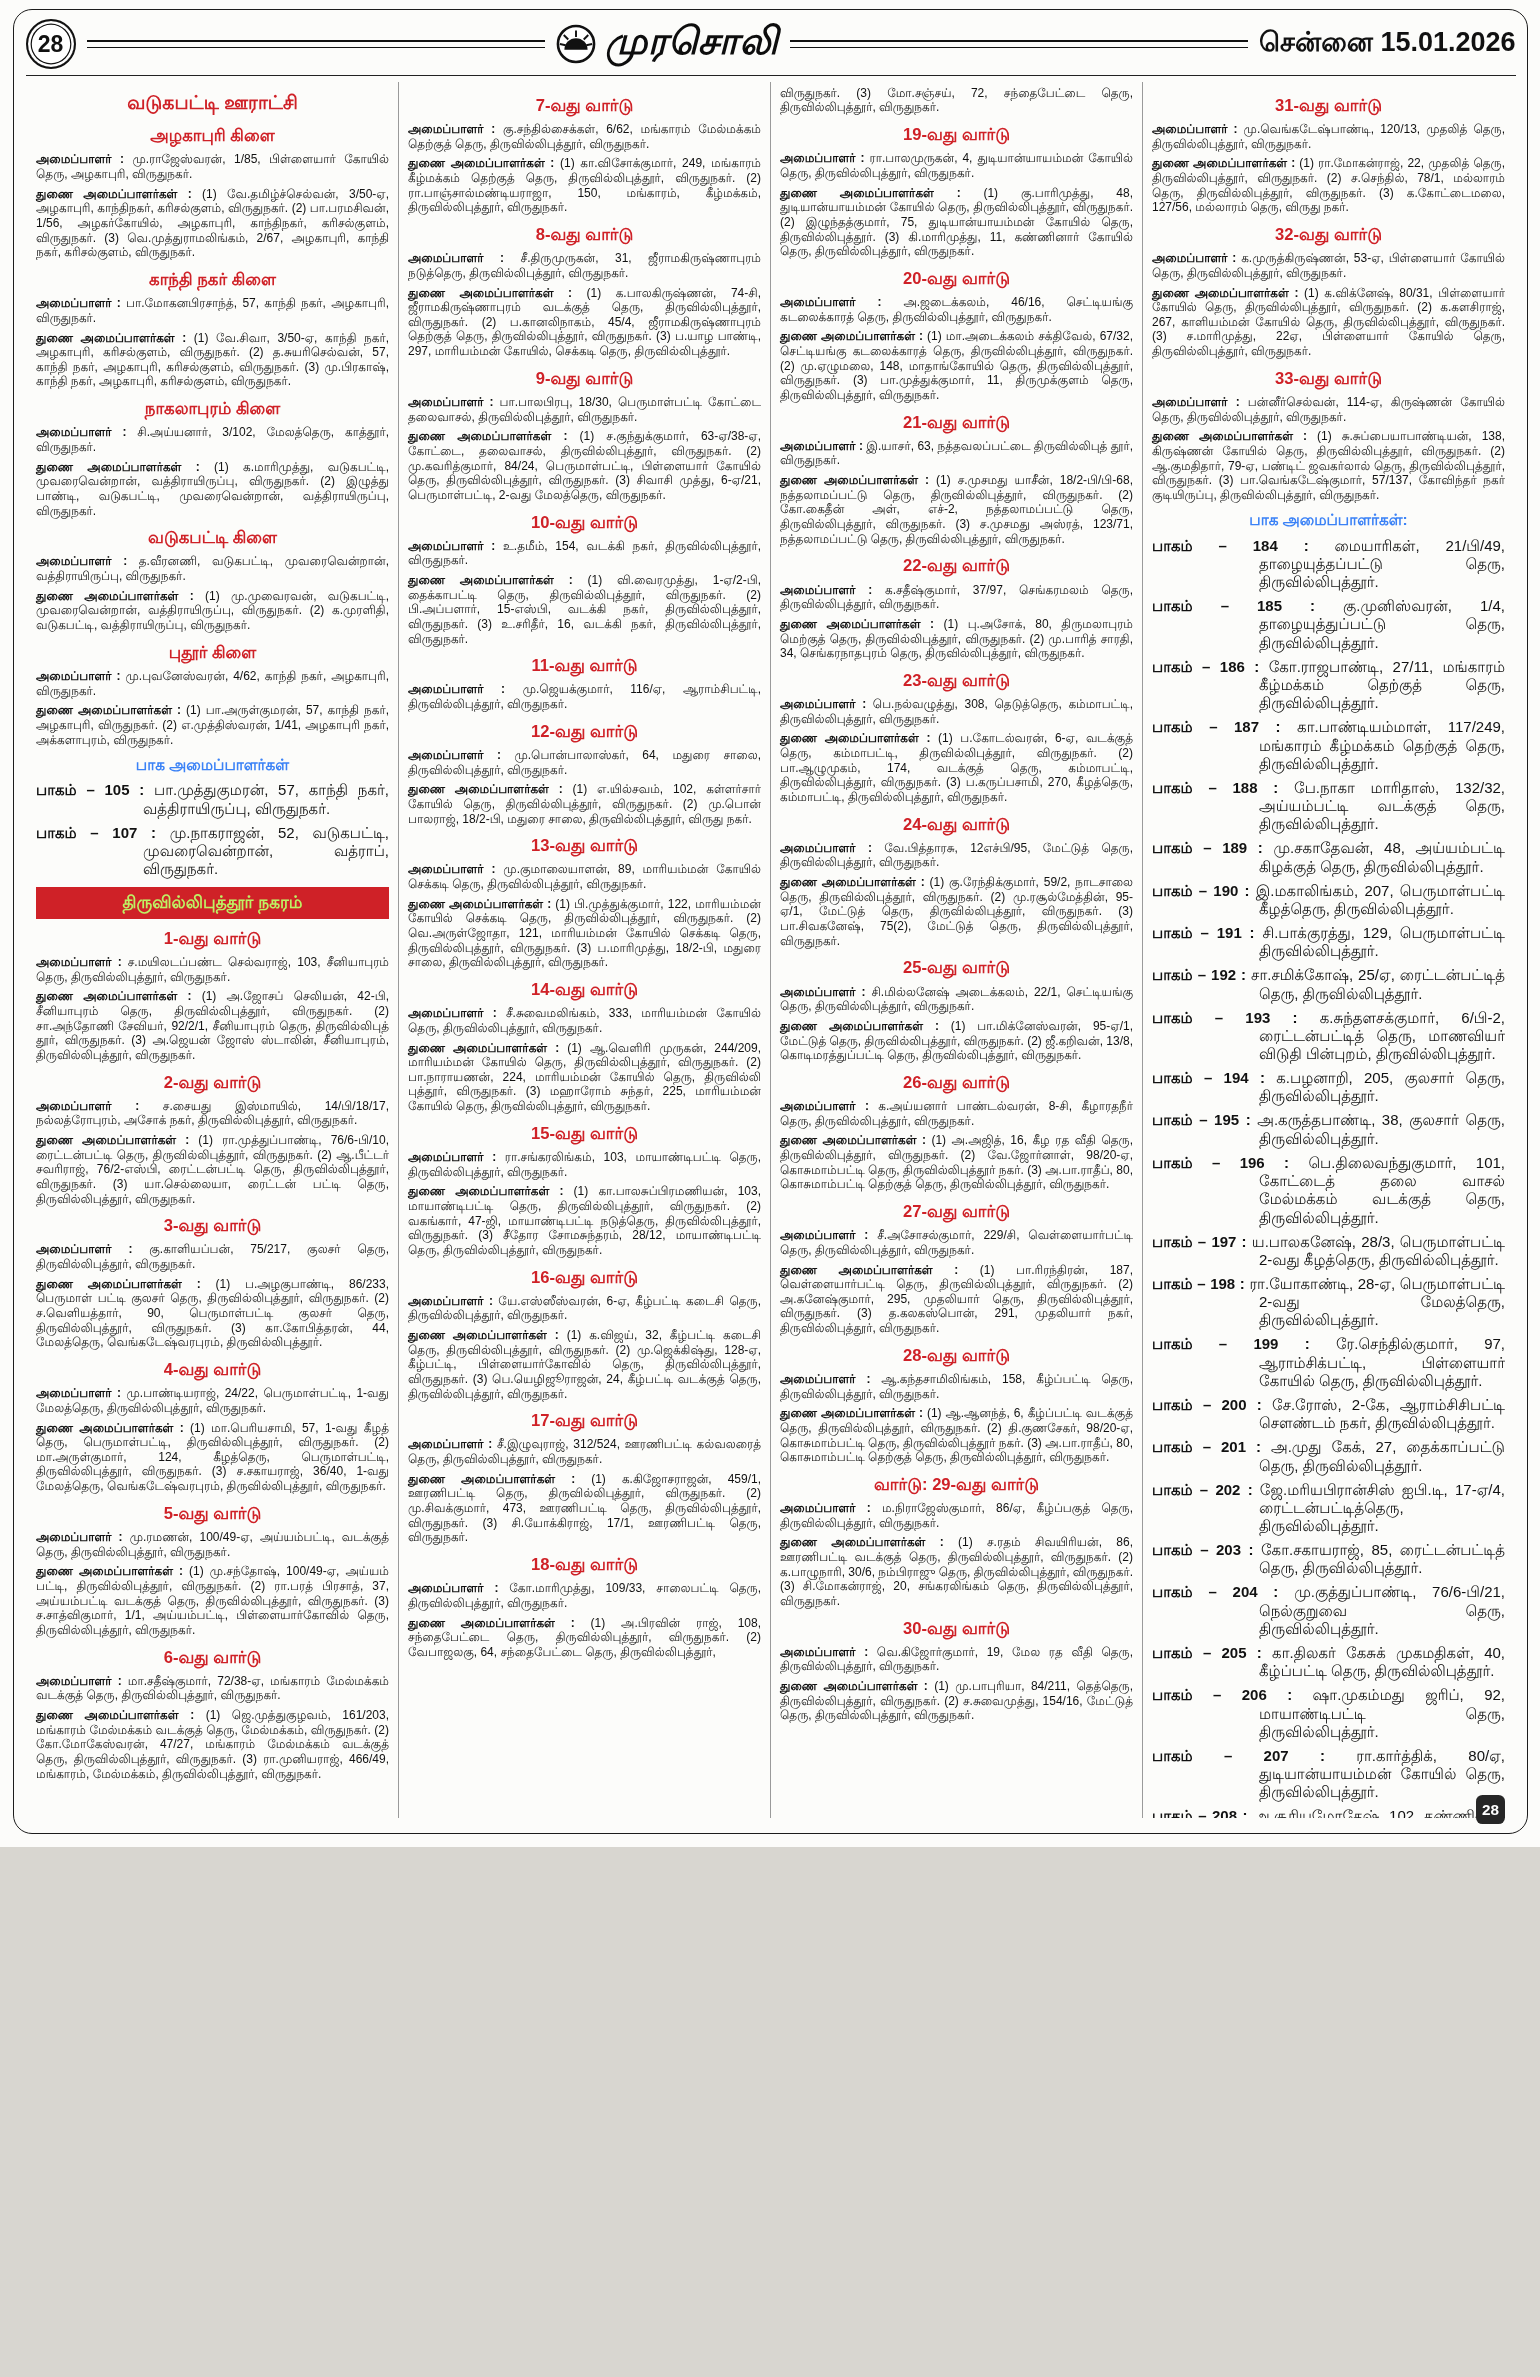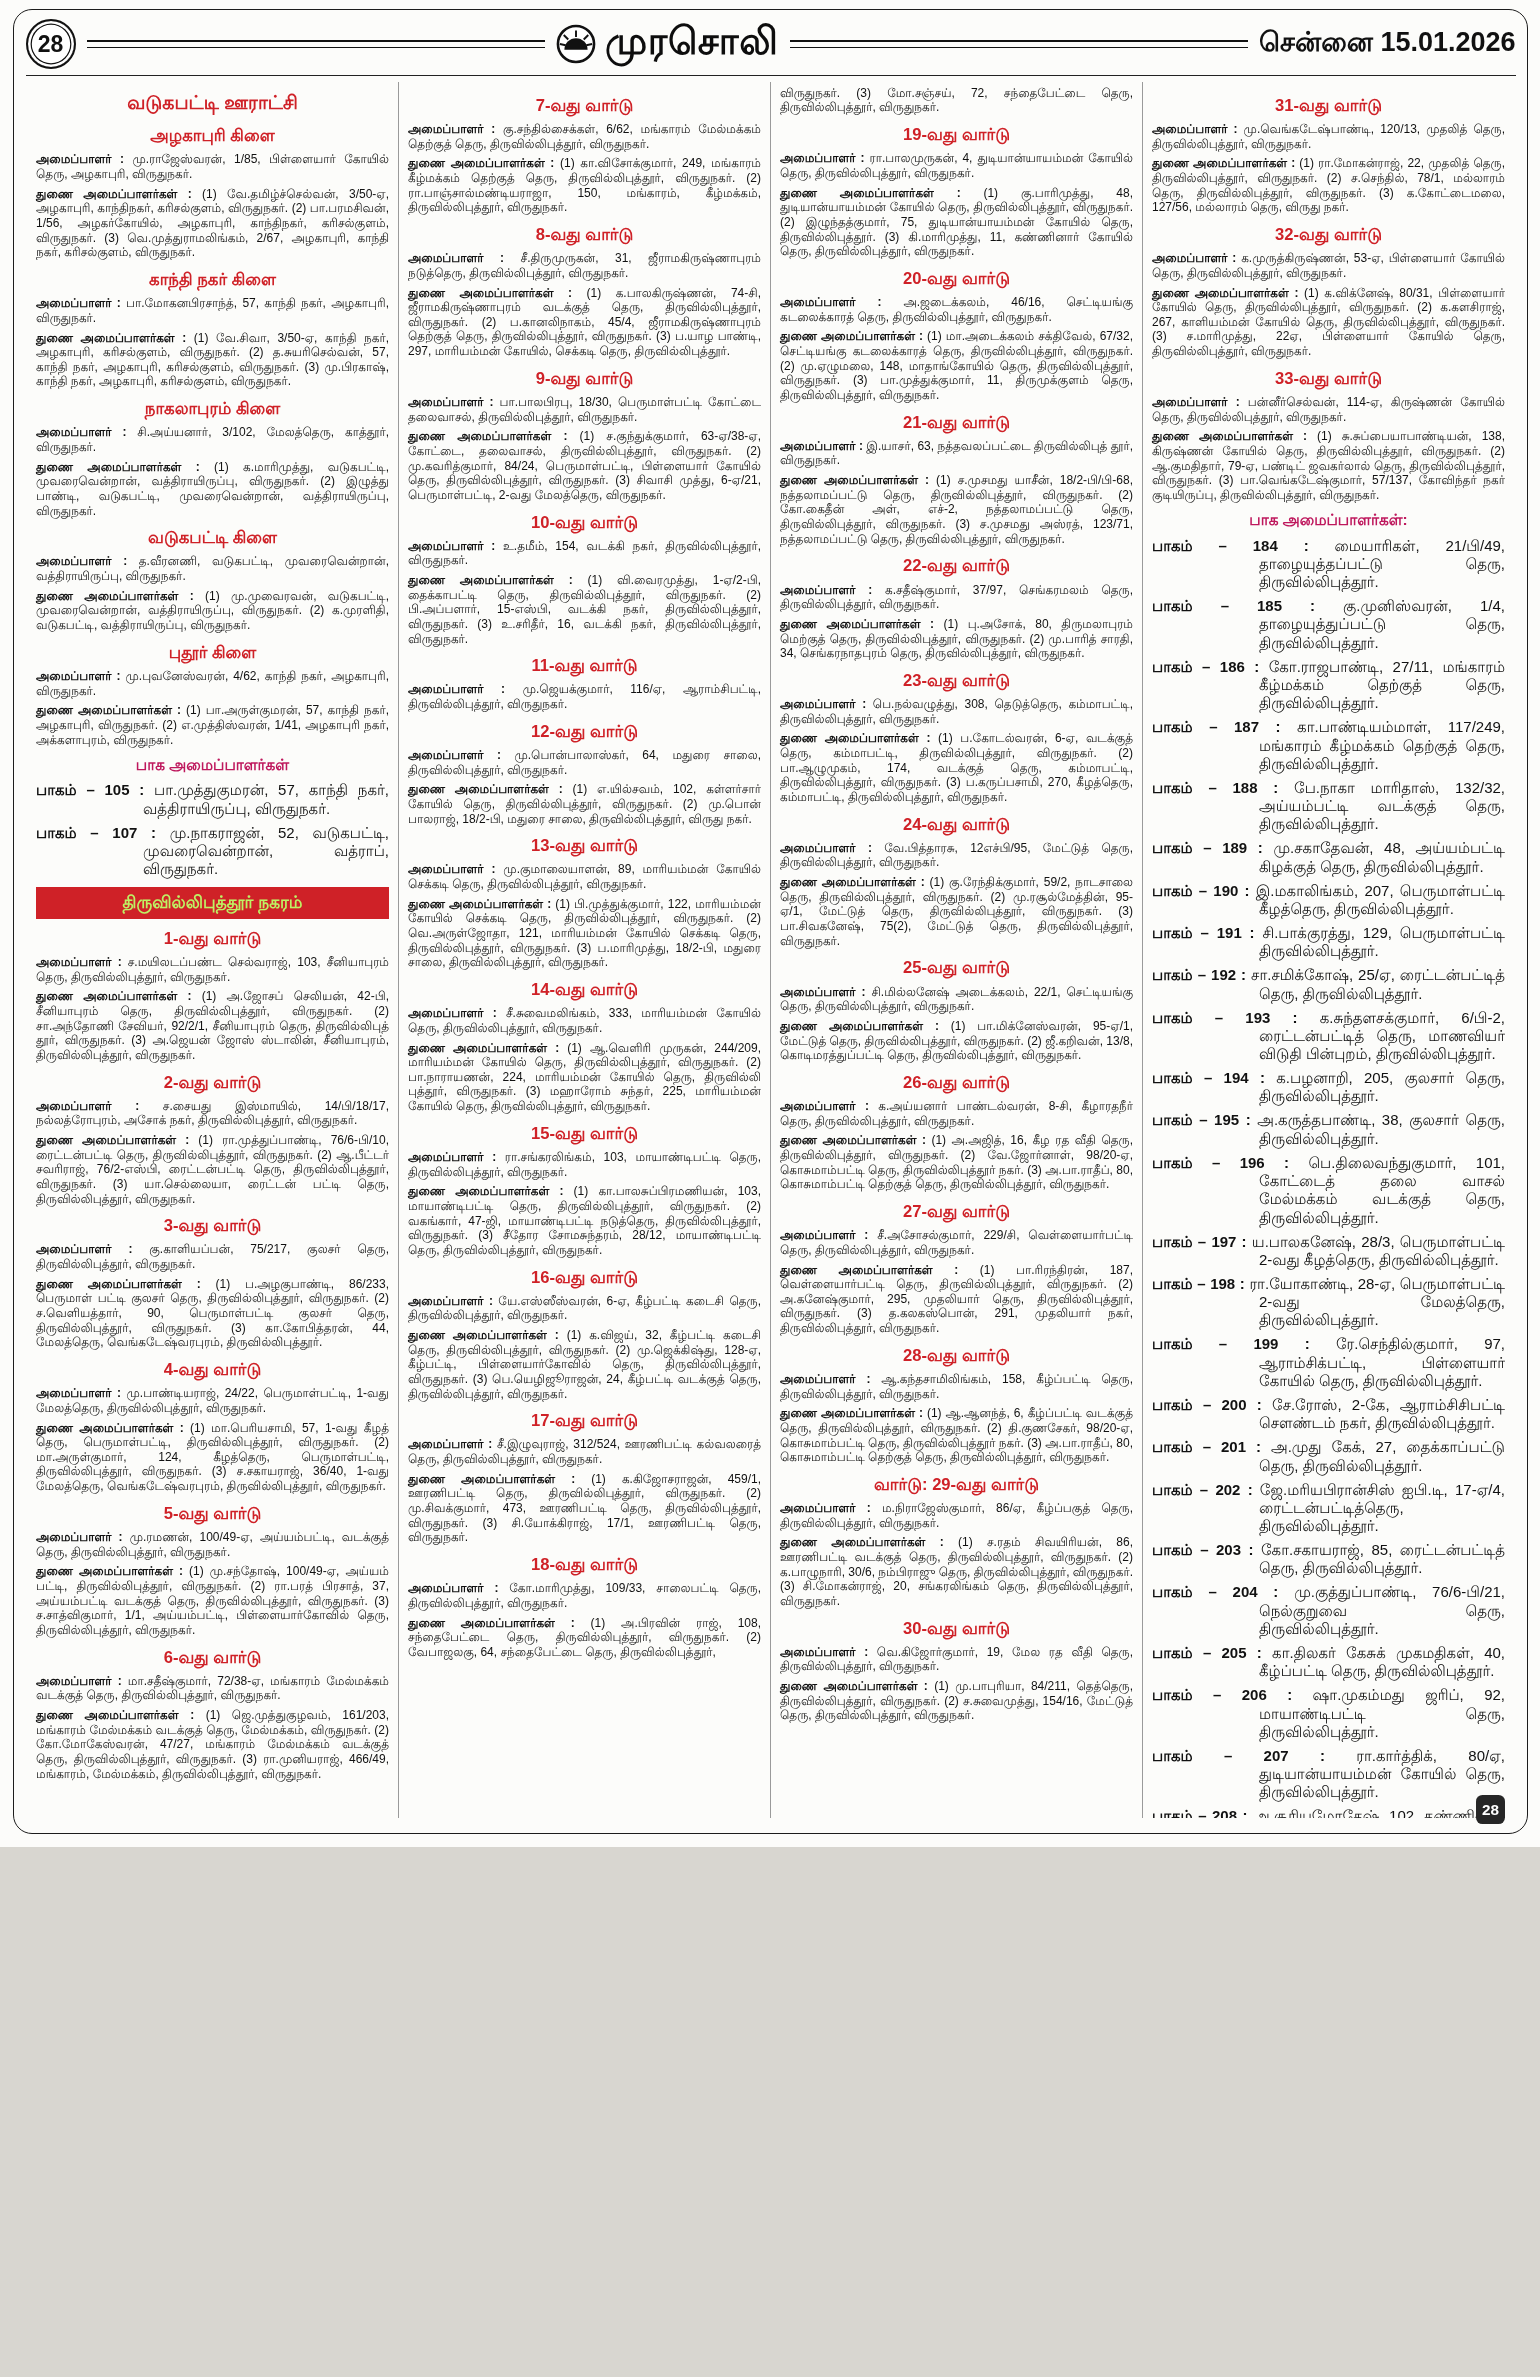--- a/index.html
+++ b/index.html
@@ -5,33 +5,33 @@
   html,body{margin:0;padding:0;background:#d8d6d0;}
   .page{position:relative;width:1541px;height:1847px;background:#fcfcfa;color:#111;
         font-family:"Liberation Sans","DejaVu Sans",sans-serif;overflow:hidden;margin:0 auto;}
   .frame{position:absolute;left:12.8px;right:12.8px;top:9px;bottom:12.8px;border:1.9px solid #1c1c1c;
          border-radius:19px;pointer-events:none;}
   
   .header{position:absolute;left:25.5px;right:25.5px;top:16.6px;height:55px;display:flex;align-items:center;gap:11.5px;}
   .pagenum-circle{width:46px;height:46px;border:2.6px solid #111;border-radius:50%;display:flex;align-items:center;
          justify-content:center;font-size:23px;font-weight:bold;background:#fff;box-shadow:inset 0 0 0 2.6px #fff,inset 0 0 0 3.8px #111;}
   .rule{flex:1;height:5.1px;border-top:2.6px solid #111;border-bottom:1.3px solid #111;}
-  .masthead{display:flex;align-items:center;gap:9px;}
+  .masthead{display:flex;align-items:center;gap:9px;font-style:italic;}
   .masthead-title{font-size:38px;font-weight:bold;letter-spacing:0.6px;color:#0d0d0d;}
   .edition{font-size:27px;font-weight:bold;white-space:nowrap;}
   .header-underline{position:absolute;left:25.5px;right:25.5px;top:75px;border-top:1.3px solid #222;}
   
   .columns{position:absolute;left:27px;right:27px;top:82px;bottom:29px;display:flex;}
   .col{flex:1 1 0;padding:3.8px 9px 0 9px;overflow:hidden;}
   .col + .col{border-left:0.6px solid #9a9a9a;}
   .section{font-size:19px;font-weight:bold;color:#cf2127;text-align:center;margin:6.4px 0 5.1px;}
   .sub{font-size:16.6px;font-weight:bold;color:#cf2127;text-align:center;margin:10.2px 0 5.1px;}
   .banner{background:#cf2127;color:#bef264;font-size:17px;font-weight:bold;text-align:center;
           padding:5.1px 2.6px;margin:9px 0 6.4px;}
-  .black{font-size:15.3px;font-weight:bold;color:#be185d;text-align:center;margin:9px 0 5.1px;}
+  .black{font-size:15.3px;font-weight:bold;color:#3b82f6;text-align:center;margin:9px 0 5.1px;}
   .body{font-size:12px;line-height:1.22;text-align:justify;margin:0 0 5.1px;}
   .body .lead{font-weight:bold;}
   .part{font-size:15px;line-height:1.22;text-align:justify;margin:0 0 5.7px;padding-left:107px;text-indent:-107px;}
   .part .lead{font-weight:bold;}
   
   .footer-badge{position:absolute;right:36px;bottom:23px;width:29px;height:29px;background:#262626;color:#fff;
         border-radius:6.4px;display:flex;align-items:center;justify-content:center;font-size:15.3px;font-weight:bold;}
 </style>
 </head>
 <body>

